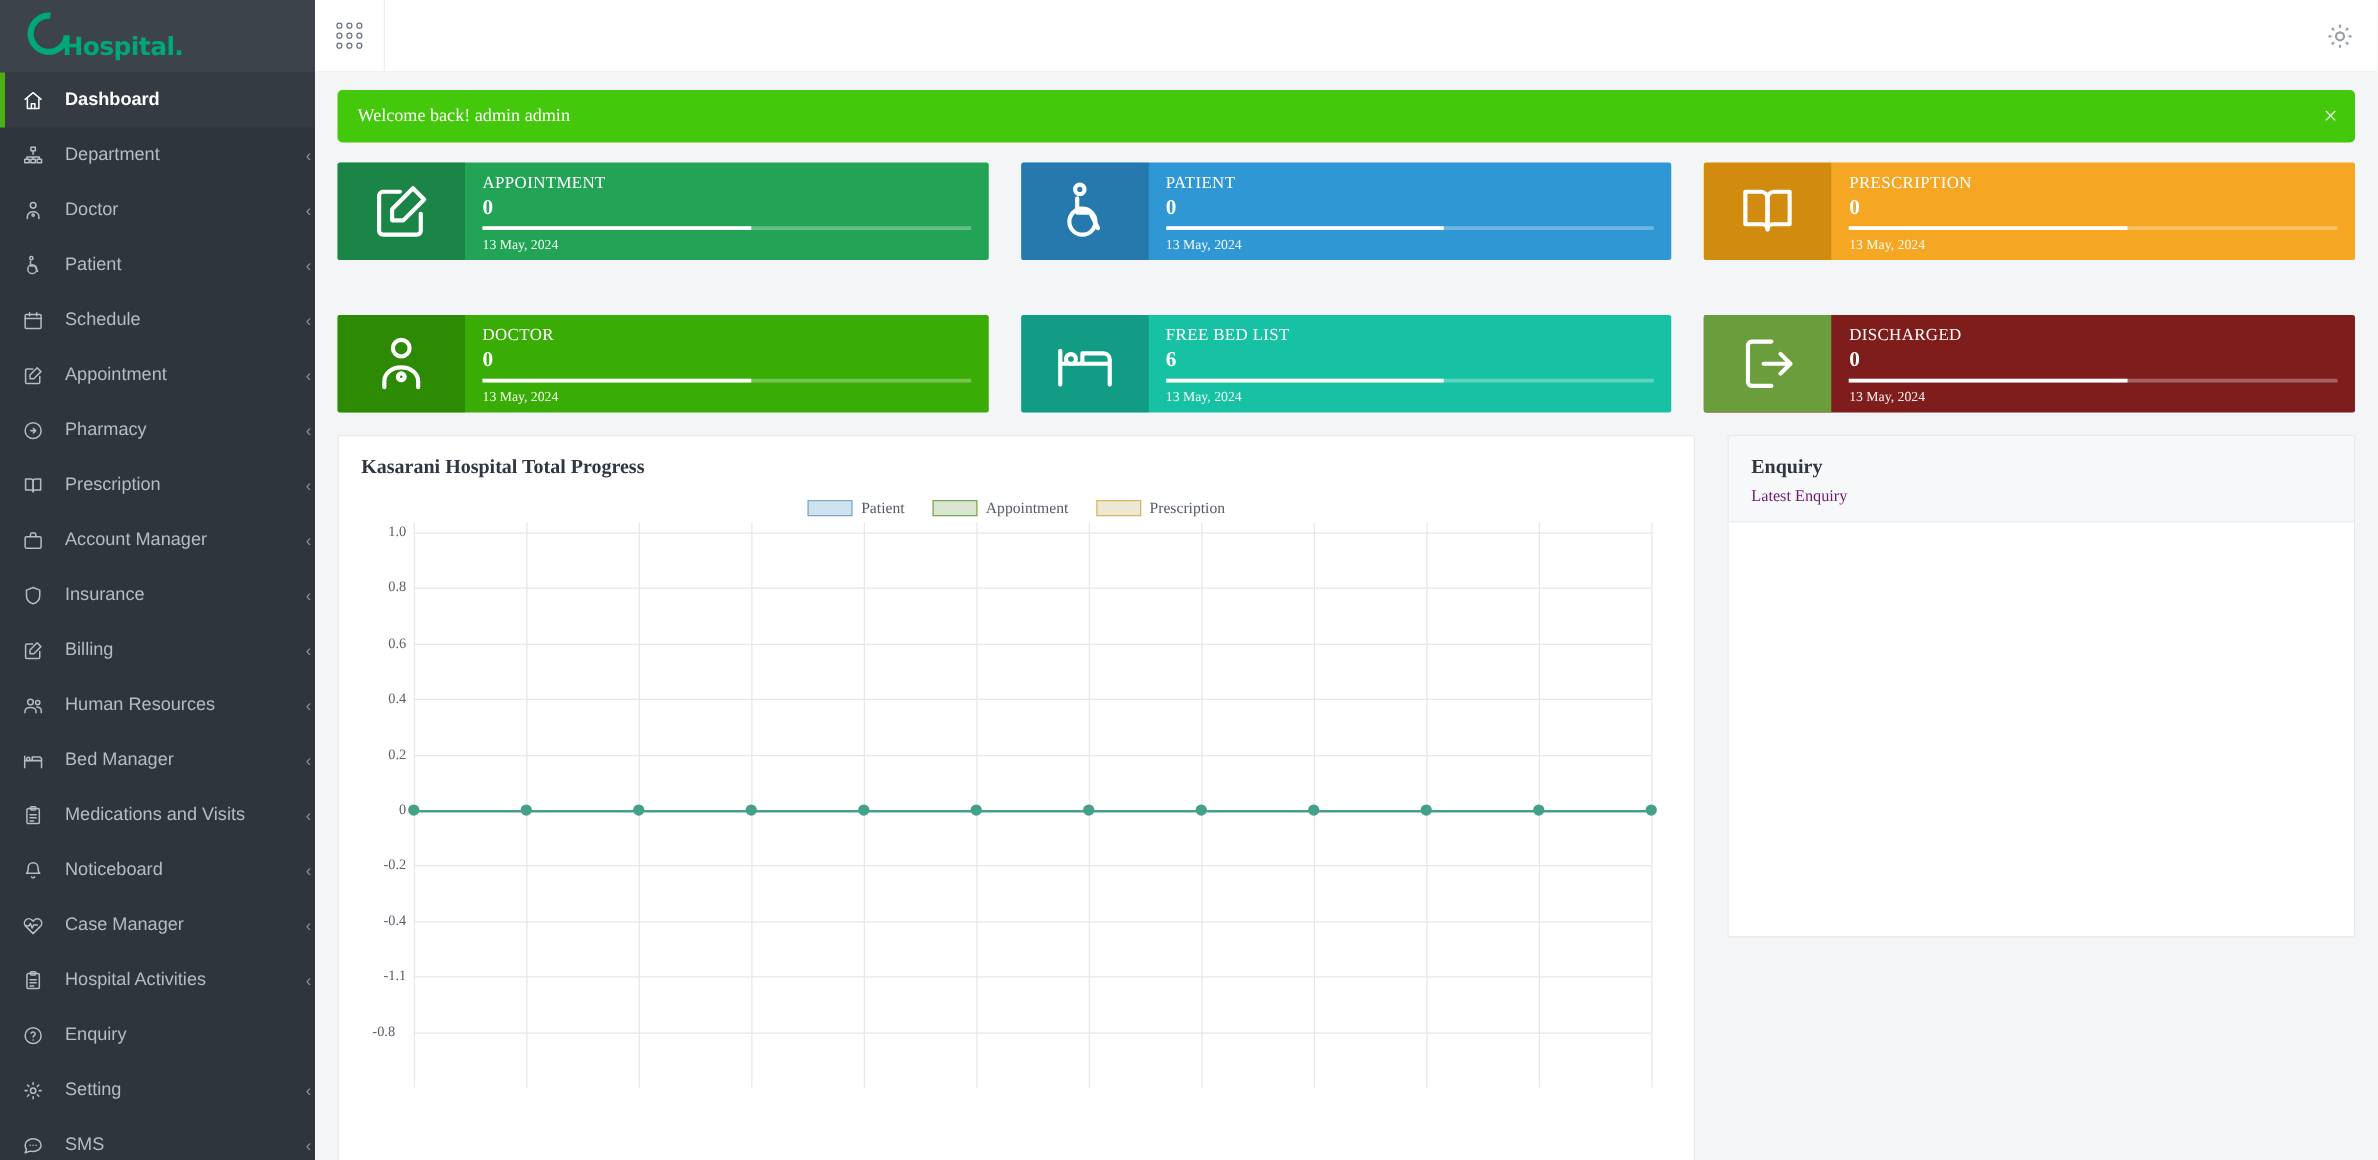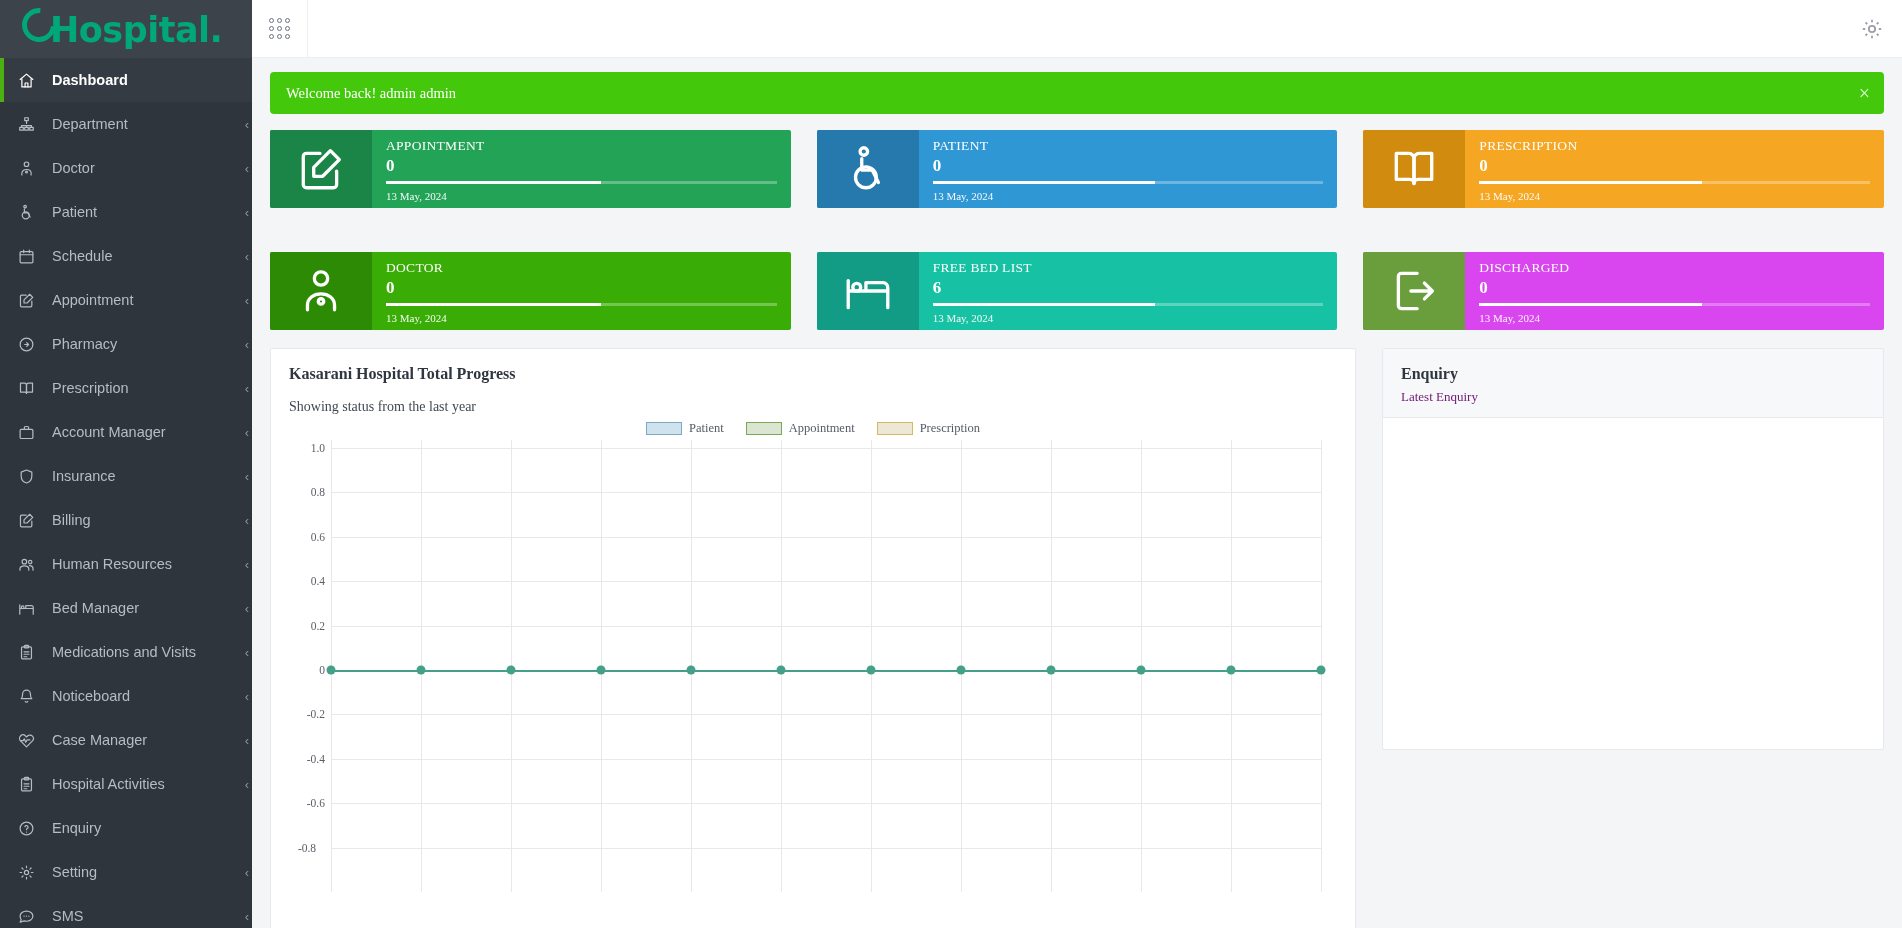--- a/index.html
+++ b/index.html
@@ -19,21 +19,21 @@
     height: 58px; background: #3c434b;
     display: flex; align-items: center; padding-left: 22px;
   }
   .logo { display: flex; align-items: baseline; }
   .logo-mark {
     width: 34px; height: 34px; border-radius: 50%;
     border: 5px solid #00a878; border-right-color: transparent;
     transform: rotate(-40deg); margin-right: -6px;
   }
   .logo-text {
-    font-size: 35px; font-weight: bold; color: #00a878;
+    font-size: 20px; font-weight: bold; color: #00a878;
     letter-spacing: -0.5px; font-family: "DejaVu Sans", sans-serif;
   }
   .nav { padding-top: 0; }
   .nav-item {
     display: flex; align-items: center;
     height: 44px; padding: 0 3px 0 18px;
     color: #b7bcc3; font-size: 14.5px; cursor: pointer;
     position: relative;
   }
   .nav-item.active {
@@ -501,21 +501,21 @@
             </div>
             <div class="card-body">
               <div class="card-title">FREE BED LIST</div>
               <div class="card-value">6</div>
               <div class="card-bar">
                 <span style="width:57%"></span>
               </div>
               <div class="card-date">13 May, 2024</div>
             </div>
           </div>
-          <div class="card" style="background: #d946ef;">
+          <div class="card" style="background: #7f1d1d;">
             <div class="card-ico" style="background:#6a9e3c">
               <svg width="50" height="50" viewBox="0 0 24 24" fill="none" stroke="#ffffff" stroke-width="1.6" stroke-linecap="round" stroke-linejoin="round">
                 <path d="M13.5 3.5H6A1.5 1.5 0 0 0 4.5 5v14A1.5 1.5 0 0 0 6 20.5h7.5"></path>
                 <path d="M10.5 12h10M17 8.2l3.8 3.8-3.8 3.8"></path>
               </svg>
             </div>
             <div class="card-body">
               <div class="card-title">DISCHARGED</div>
               <div class="card-value">0</div>
               <div class="card-bar">
@@ -523,21 +523,20 @@
               </div>
               <div class="card-date">13 May, 2024</div>
             </div>
           </div>
         </div>
 
       <div class="panels">
 
         <section class="panel-left">
           <div class="panel-title">Kasarani Hospital Total Progress</div>
-          <div class="panel-sub">Showing status from the last year</div>
           <div class="legend" id="legend">
               <div class="legend-item">
                 <span class="legend-swatch" style="background:#cfe3ef;border:1px solid #7fa8c4"></span>
                 <span class="legend-label">Patient</span>
               </div>
               <div class="legend-item">
                 <span class="legend-swatch" style="background:#dbe6d2;border:1px solid #7aa855"></span>
                 <span class="legend-label">Appointment</span>
               </div>
               <div class="legend-item">
@@ -556,21 +555,21 @@
               <div class="ytick" style="top: 141.2px;">0.4</div>
               <div class="gridline" style="top: 185.6px;"></div>
               <div class="ytick" style="top: 185.6px;">0.2</div>
               <div class="gridline" style="top: 230px;"></div>
               <div class="ytick" style="top: 230px;">0</div>
               <div class="gridline" style="top: 274.4px;"></div>
               <div class="ytick" style="top: 274.4px;">-0.2</div>
               <div class="gridline" style="top: 318.8px;"></div>
               <div class="ytick" style="top: 318.8px;">-0.4</div>
               <div class="gridline" style="top: 363.2px;"></div>
-              <div class="ytick" style="top: 363.2px;">-0.6</div>
+              <div class="ytick" style="top: 363.2px;">-1.1</div>
               <div class="gridline" style="top: 407.6px;"></div>
               <div class="ytick" style="top: 407.6px; text-align: center;">-0.8</div>
               <div class="vgridline" style="left: 42px;"></div>
               <div class="vgridline" style="left: 132px;"></div>
               <div class="vgridline" style="left: 222px;"></div>
               <div class="vgridline" style="left: 312px;"></div>
               <div class="vgridline" style="left: 402px;"></div>
               <div class="vgridline" style="left: 492px;"></div>
               <div class="vgridline" style="left: 582px;"></div>
               <div class="vgridline" style="left: 672px;"></div>

